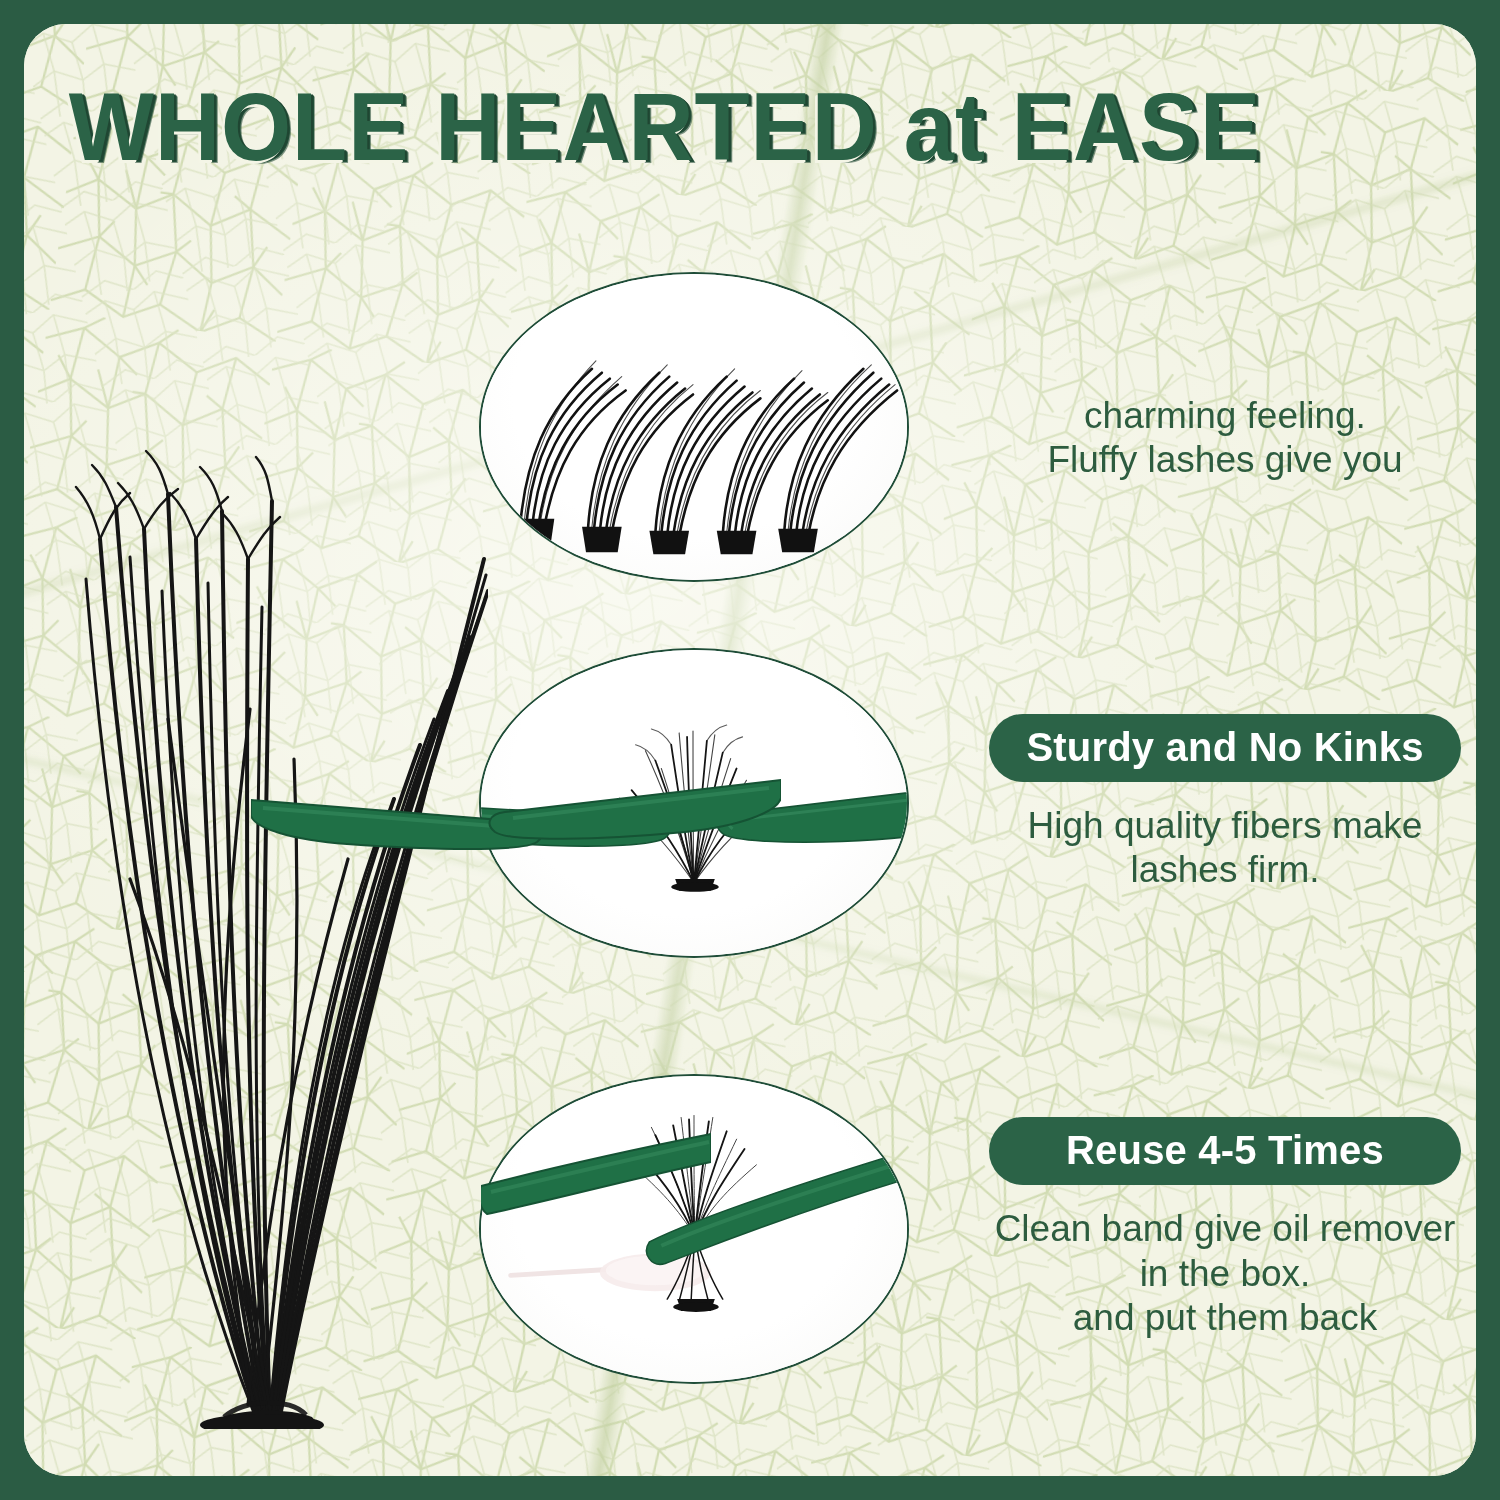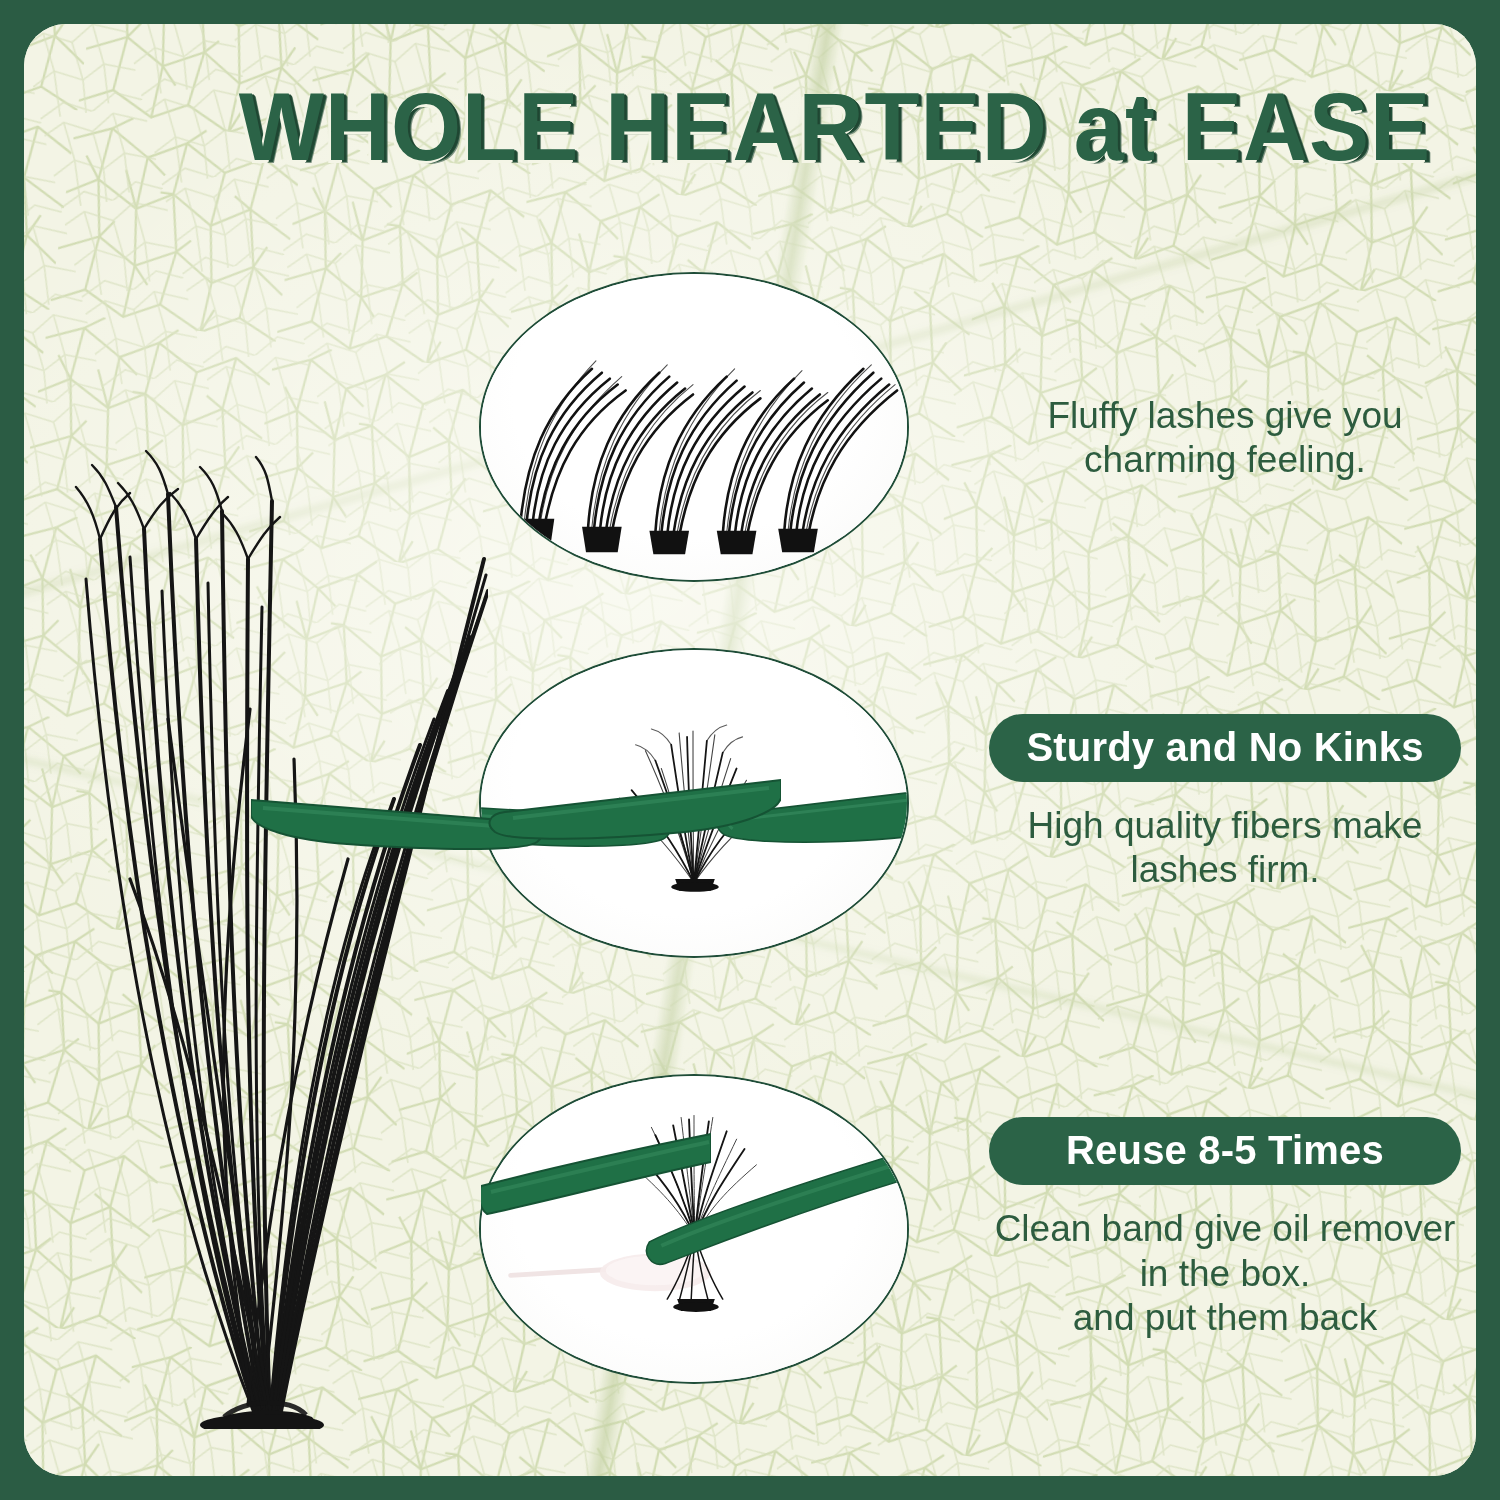--- a/index.html
+++ b/index.html
@@ -93,21 +93,21 @@
     background: radial-gradient(ellipse 70% 55% at 42% 38%,
         rgba(255,255,252,.55), rgba(255,255,252,0) 70%);
   }
 
   
   .title-wrap {
     position: absolute;
     top: 52px;
     left: 0;
     width: 100%;
-    text-align: right;
+    text-align: left;
     z-index: 6;
   }
   .title {
     display: inline-block;
     font-family: "Liberation Sans", sans-serif;
     font-weight: bold;
     font-size: 97px;
     line-height: 1.05;
     letter-spacing: 1px;
     color: #2b6347;
@@ -392,22 +392,22 @@
                 <path d="M170 260 L210 260 L206 284 L174 284 Z"></path>
                 <path d="M238 260 L278 260 L274 284 L242 284 Z"></path>
                 <path d="M300 258 L340 258 L336 282 L304 282 Z"></path>
               </g>
             </svg>
           </div>
         </div>
 
         <div class="feat-text">
           <div class="desc">
+            <span>charming feeling.</span>
             <span>Fluffy lashes give you</span>
-            <span>charming feeling.</span>
           </div>
         </div>
       </div>
 
       <div class="feature f2">
 
         <div class="oval">
           <div class="oval-clip">
             <svg viewBox="0 0 430 310" preserveAspectRatio="none">
               <g stroke="#151515" fill="none" stroke-linecap="round">
@@ -534,21 +534,21 @@
             </svg>
           </div>
 
           <svg class="tweezer-out" style="right:-170px; top:52px; width:230px; height:110px;" viewBox="0 0 230 110">
             <path d="M0 58 C70 40 150 22 230 6 L230 34 C154 50 72 72 6 86 C-2 80 -4 66 0 58 Z" fill="#1f7046" stroke="#155334" stroke-width="2"></path>
             <path d="M10 64 C78 48 154 30 228 14" stroke="#35895c" stroke-width="4" fill="none" opacity=".6"></path>
           </svg>
         </div>
 
         <div class="feat-text">
-          <span class="pill">Reuse 8-5 Times</span>
+          <span class="pill">Reuse 4-5 Times</span>
           <div class="desc">
             <span>Clean band give oil remover</span>
             <span>in the box.</span>
             <span>and put them back</span>
           </div>
         </div>
       </div>
 
     </div>
   </div>

